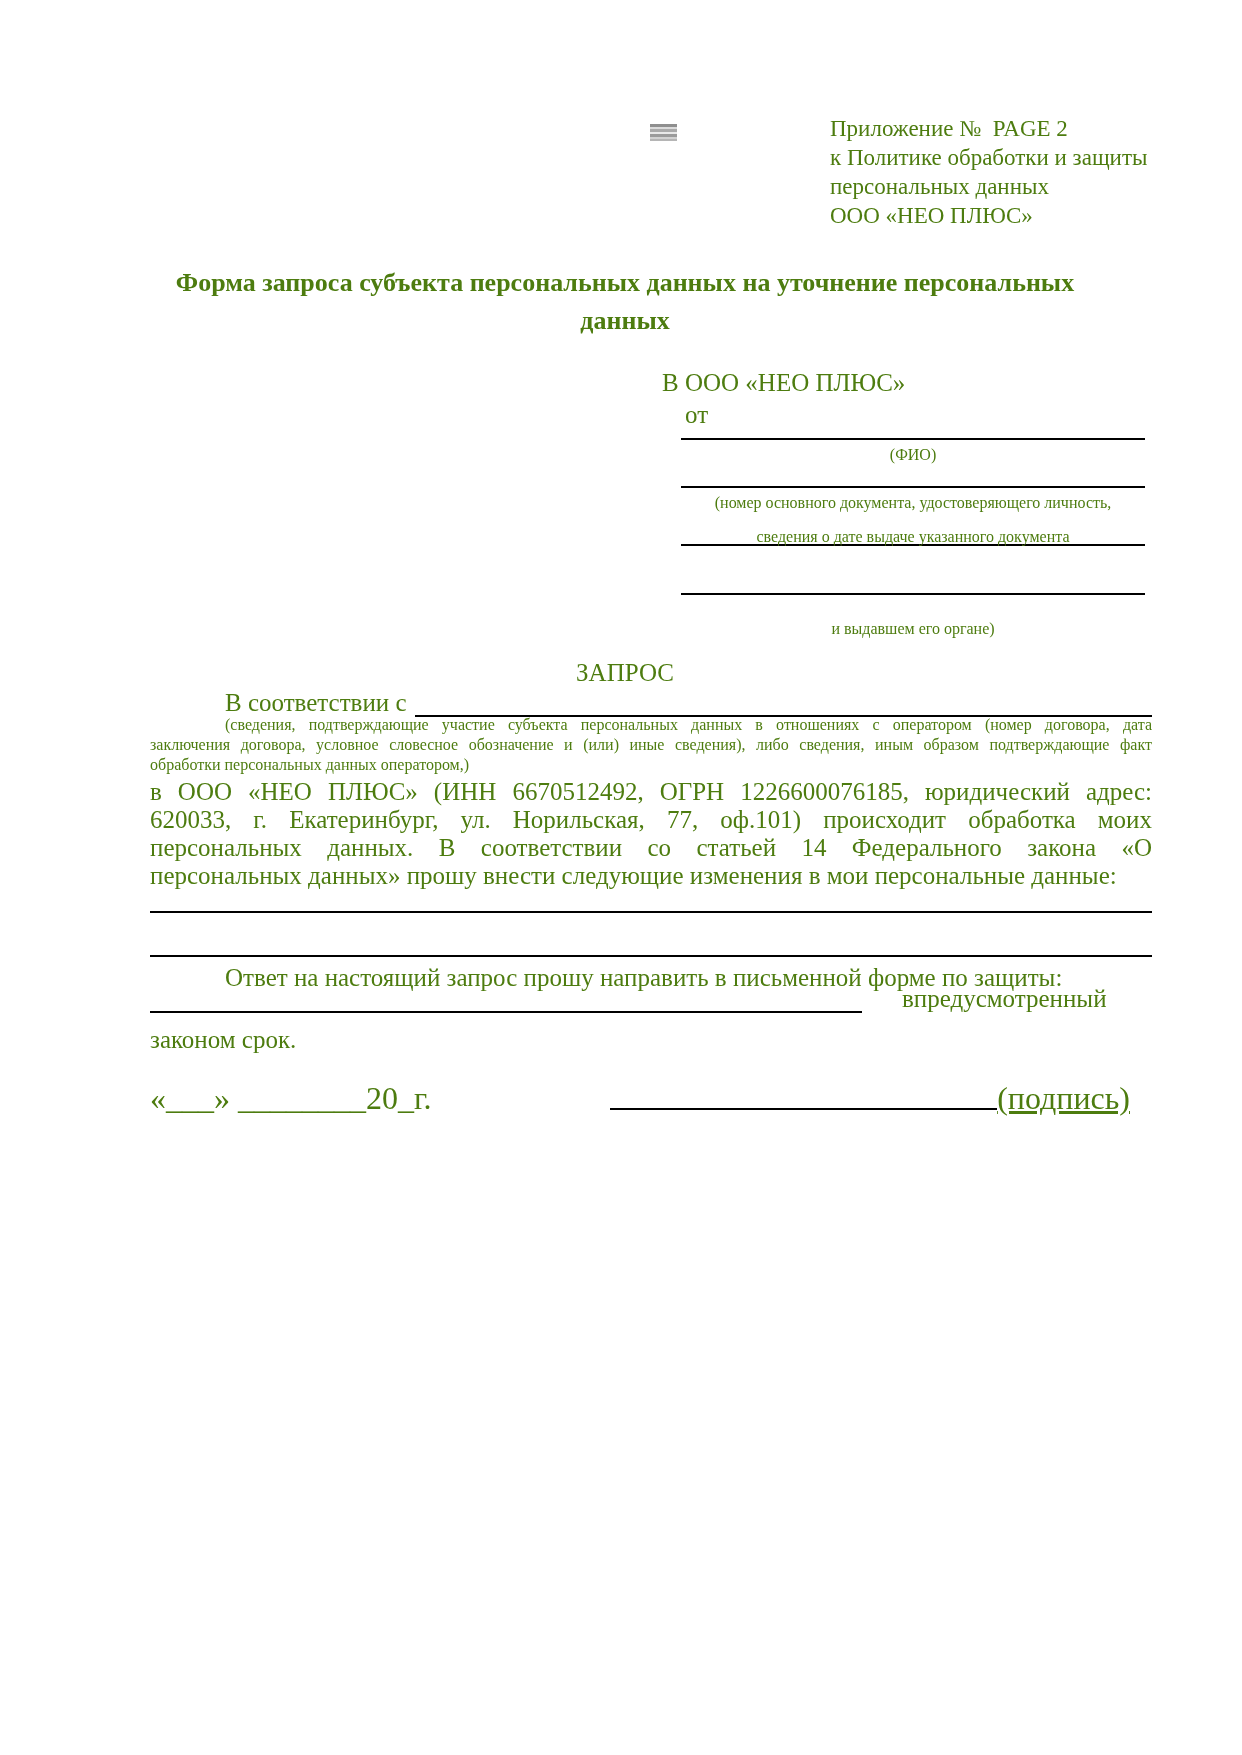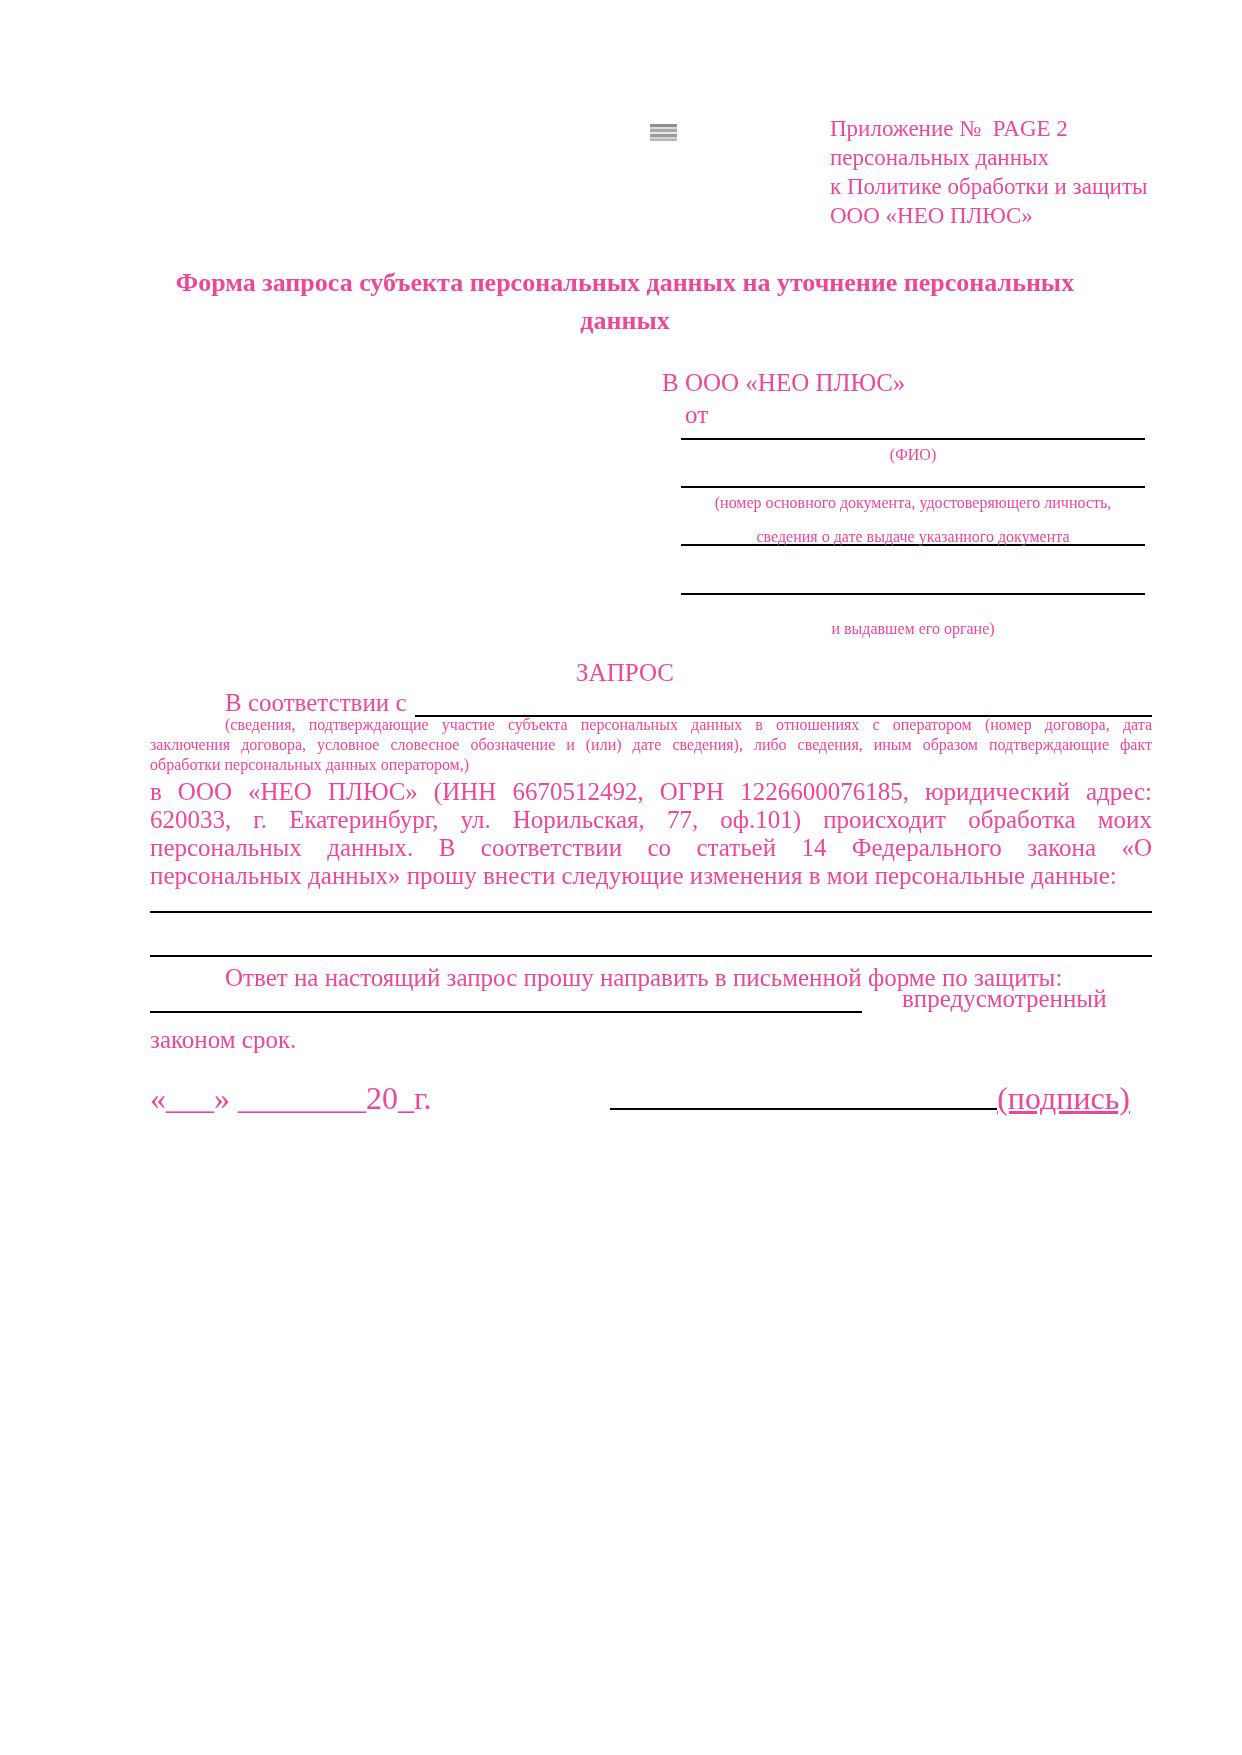--- a/index.html
+++ b/index.html
@@ -1,21 +1,21 @@
 <!DOCTYPE html>
 <html><head>
 <meta charset="utf-8">
 <style>
   html,body{margin:0;padding:0;background:#fff;}
   .page{
     position:relative;
     width:1242px;height:1755px;
     background:#ffffff;
     font-family:"Liberation Serif","DejaVu Serif",serif;
-    color:#ec4899;
+    color:#4d7c0f;
     overflow:hidden;
   }
   .abs{position:absolute;}
   .pre{white-space:pre;}
   .hdr-block{left:830px;top:114px;font-size:23px;line-height:29px;}
   .artifact{
     left:650px;top:124px;width:27px;height:17px;
     background:repeating-linear-gradient(180deg,
       #8f8f8f 0 3px,#dcdcdc 3px 5px,#aaaaaa 5px 8px,#e9e9e9 8px 10px,
       #9b9b9b 10px 13px,#d2d2d2 13px 15px,#b5b5b5 15px 17px);
@@ -50,22 +50,22 @@
   .datesig .sigline{width:387px;border-bottom:2px solid #000;height:24px;}
 </style>
 </head>
 <body>
 
 <div class="page">
 
   <div class="abs artifact"></div>
   <div class="abs hdr-block">
     <div class="pre">Приложение №  PAGE 2</div>
+    <div class="pre">к Политике обработки и защиты</div>
     <div class="pre">персональных данных</div>
-    <div class="pre">к Политике обработки и защиты</div>
     <div class="pre">ООО «НЕО ПЛЮС»</div>
   </div>
 
   <div class="abs title">Форма запроса субъекта персональных данных на уточнение персональных данных</div>
 
   <div class="abs to-line">В ООО «НЕО ПЛЮС»</div>
   <div class="abs from-line">от</div>
 
   <div class="abs fline" style="top:438px;"></div>
   <div class="abs fcap" style="top:446px;">(ФИО)</div>
@@ -81,21 +81,21 @@
 
   <div class="abs zapros">ЗАПРОС</div>
 
   <div class="abs accord">
     <span class="lbl">В соответствии с</span>
     <span class="fill"></span>
   </div>
 
   <div class="abs note">
     <div class="jl first">(сведения, подтверждающие участие субъекта персональных данных в отношениях с оператором (номер договора, дата</div>
-    <div class="jl">заключения договора, условное словесное обозначение и (или) дате сведения), либо сведения, иным образом подтверждающие факт</div>
+    <div class="jl">заключения договора, условное словесное обозначение и (или) иные сведения), либо сведения, иным образом подтверждающие факт</div>
     <div>обработки персональных данных оператором,)</div>
   </div>
 
   <div class="abs bodytxt">
     <div class="jl">в ООО «НЕО ПЛЮС» (ИНН 6670512492, ОГРН 1226600076185, юридический адрес:</div>
     <div class="jl">620033, г. Екатеринбург, ул. Норильская, 77, оф.101) происходит обработка моих</div>
     <div class="jl">персональных данных. В соответствии со статьей 14 Федерального закона «О</div>
     <div>персональных данных» прошу внести следующие изменения в мои персональные данные:</div>
   </div>
 

